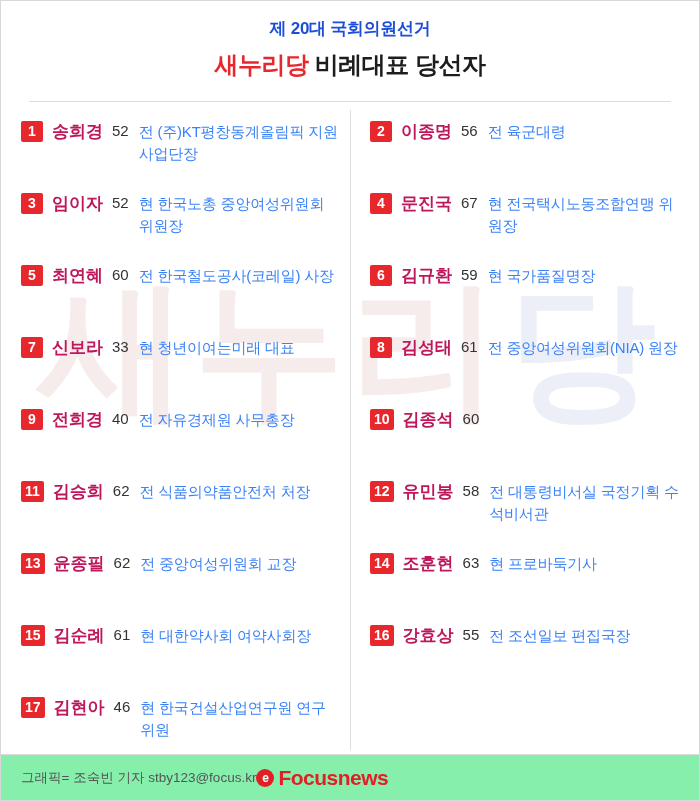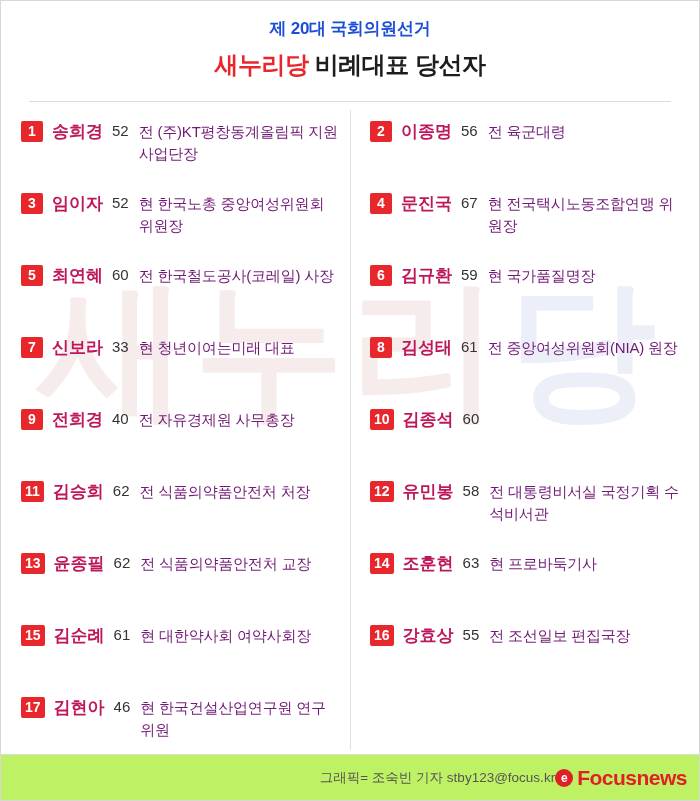--- a/index.html
+++ b/index.html
@@ -122,37 +122,37 @@
   .age {
     flex: 0 0 auto;
     font-size: 15px;
     color: #333333;
     margin-right: 10px;
     margin-top: 2px;
   }
   .career {
     flex: 1 1 auto;
     font-size: 15px;
-    color: #701a75;
+    color: #3b82f6;
     line-height: 1.45;
     margin-top: 1px;
     letter-spacing: -0.2px;
   }
   .footer {
     position: absolute;
     left: 0; right: 0;
     bottom: 0;
     height: 46px;
     border-top: 1px solid #dcdcdc;
     display: flex;
     align-items: center;
-    justify-content: flex-end;
-    padding: 0 12px;
-    box-sizing: border-box;
-    background: #bef264;
+    justify-content: flex-start;
+    padding: 0 20px;
+    box-sizing: border-box;
+    background: #86efac;
     z-index: 3;
   }
   .credit {
     font-size: 13.5px;
     color: #555555;
   }
   .logo {
     display: flex;
     align-items: center;
     font-size: 21px;
@@ -231,21 +231,21 @@
         <div class="row">
           <span class="num">11</span>
           <span class="name">김승희</span>
           <span class="age">62</span>
           <span class="career">전 식품의약품안전처 처장</span>
         </div>
         <div class="row">
           <span class="num">13</span>
           <span class="name">윤종필</span>
           <span class="age">62</span>
-          <span class="career">전 식품의약품안전처 교장</span>
+          <span class="career">전 중앙여성위원회 교장</span>
         </div>
         <div class="row">
           <span class="num">15</span>
           <span class="name">김순례</span>
           <span class="age">61</span>
           <span class="career">현 대한약사회 여약사회장</span>
         </div>
         <div class="row">
           <span class="num">17</span>
           <span class="name">김현아</span>

